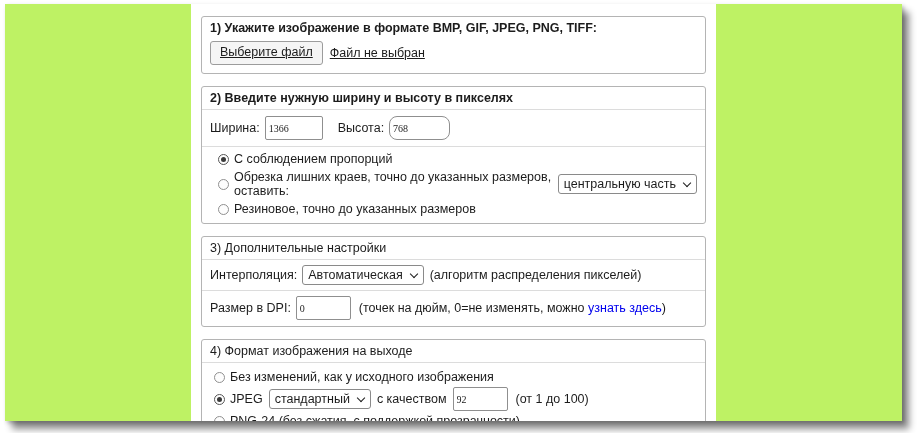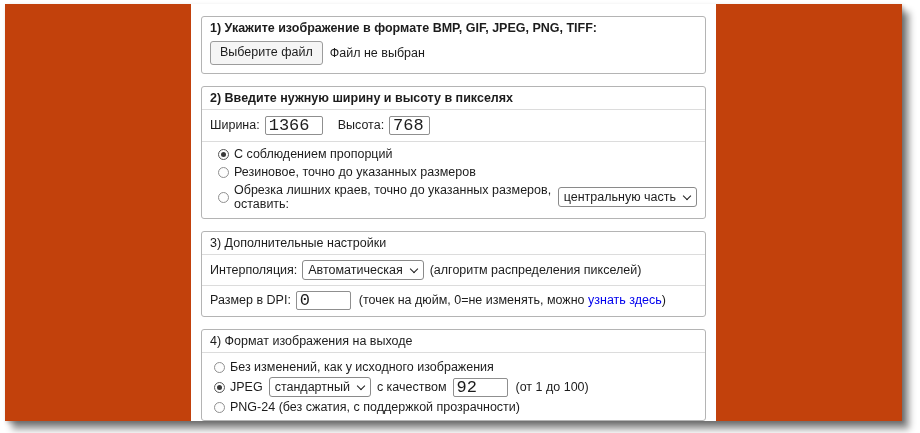--- a/index.html
+++ b/index.html
@@ -6,21 +6,21 @@
   html,body {
     width:920px; height:433px; overflow:hidden;
     background:#ffffff;
     font-family:"Liberation Sans", sans-serif;
     font-size:12.5px; color:#1c1c1c;
   }
   .sheet {
     position:relative;
     margin:4px 0 0 5px;
     width:897px; height:417px;
-    background:#c2410c;
+    background:#bef264;
     box-shadow:7px 8px 7px rgba(0,0,0,0.45), 2px 2px 4px rgba(0,0,0,0.25);
     overflow:hidden;
   }
   .column {
     width:525px; height:100%;
     margin:0 auto;
     background:#ffffff;
     padding:12px 10px 0 10px;
   }
   .panel {
@@ -32,24 +32,24 @@
   .panel-title { padding:4px 8px 3px 8px; line-height:15px; }
   .panel-title.bold { font-weight:bold; }
   .sep { border-top:1px solid #dcdcdc; height:0; }
   .row { padding:4px 8px; display:flex; align-items:center; flex-wrap:nowrap; line-height:15px; }
   .row-tight { padding:2px 8px 2px 16px; display:flex; align-items:center; line-height:14px; }
   .stack { padding:3px 0 5px 0; }
   .lbl { white-space:nowrap; }
 
   .text-input {
     height:19px; border:1px solid #8f8f8f; border-radius:2px;
-    font-family:Liberation Mono, monospace; font-size:17px;
-    padding:1px 3px; color:#1c1c1c; background:#fff;
+    font-family:Liberation Serif, serif; font-size:10px;
+    padding:11px 3px; color:#1c1c1c; background:#fff;
   }
-  .w58 { width:58px; } .w61 { width:41px; } .w55 { width:55px; }
+  .w58 { width:58px; } .w61 { width:61px;border-radius:8px; } .w55 { width:55px; }
 
   .select {
     display:inline-flex; align-items:center;
     border:1px solid #8a8a8a; border-radius:3px;
     background:#fff; height:20px; padding:0 6px 0 5px;
     white-space:nowrap; cursor:default;
   }
   .chev {
     display:inline-block; width:6px; height:6px;
     border-right:1.6px solid #1c1c1c; border-bottom:1.6px solid #1c1c1c;
@@ -80,21 +80,21 @@
   .mr5 { margin-right:5px; } .mr6 { margin-right:6px; }
 </style>
 </head>
 <body>
 
 <div class="sheet">
   <div class="column">
 
     <div class="panel">
       <div class="panel-title bold">1) Укажите изображение в формате BMP, GIF, JPEG, PNG, TIFF:</div>
-      <div class="row" style="padding-top:2px; padding-bottom:8px;">
+      <div class="row" style="padding-top:2px; padding-bottom:8px;text-decoration:underline;">
         <span class="file-btn">Выберите файл</span>
         <span class="file-text">Файл не выбран</span>
       </div>
     </div>
 
     <div class="panel">
       <div class="panel-title bold">2) Введите нужную ширину и высоту в пикселях</div>
       <div class="sep"></div>
       <div class="row" style="padding-top:6px; padding-bottom:6px;">
         <span class="lbl mr5">Ширина:</span>
@@ -106,32 +106,32 @@
       <div class="stack">
         <div class="row-tight">
           <label class="opt">
             <span class="radio checked"></span>
             <span>С соблюдением пропорций</span>
           </label>
         </div>
         <div class="row-tight">
           <label class="opt">
             <span class="radio"></span>
-            <span>Резиновое, точно до указанных размеров</span>
-          </label>
-        </div>
-        <div class="row-tight">
-          <label class="opt">
-            <span class="radio"></span>
             <span class="mr6">Обрезка лишних краев, точно до указанных размеров, оставить:</span>
           </label>
           <span class="select">
             <span>центральную часть</span>
             <span class="chev"></span>
           </span>
+        </div>
+        <div class="row-tight">
+          <label class="opt">
+            <span class="radio"></span>
+            <span>Резиновое, точно до указанных размеров</span>
+          </label>
         </div>
       </div>
     </div>
 
     <div class="panel">
       <div class="panel-title">3) Дополнительные настройки</div>
       <div class="sep"></div>
       <div class="row" style="padding-top:5px; padding-bottom:5px;">
         <span class="lbl mr5">Интерполяция:</span>
         <span class="select">

